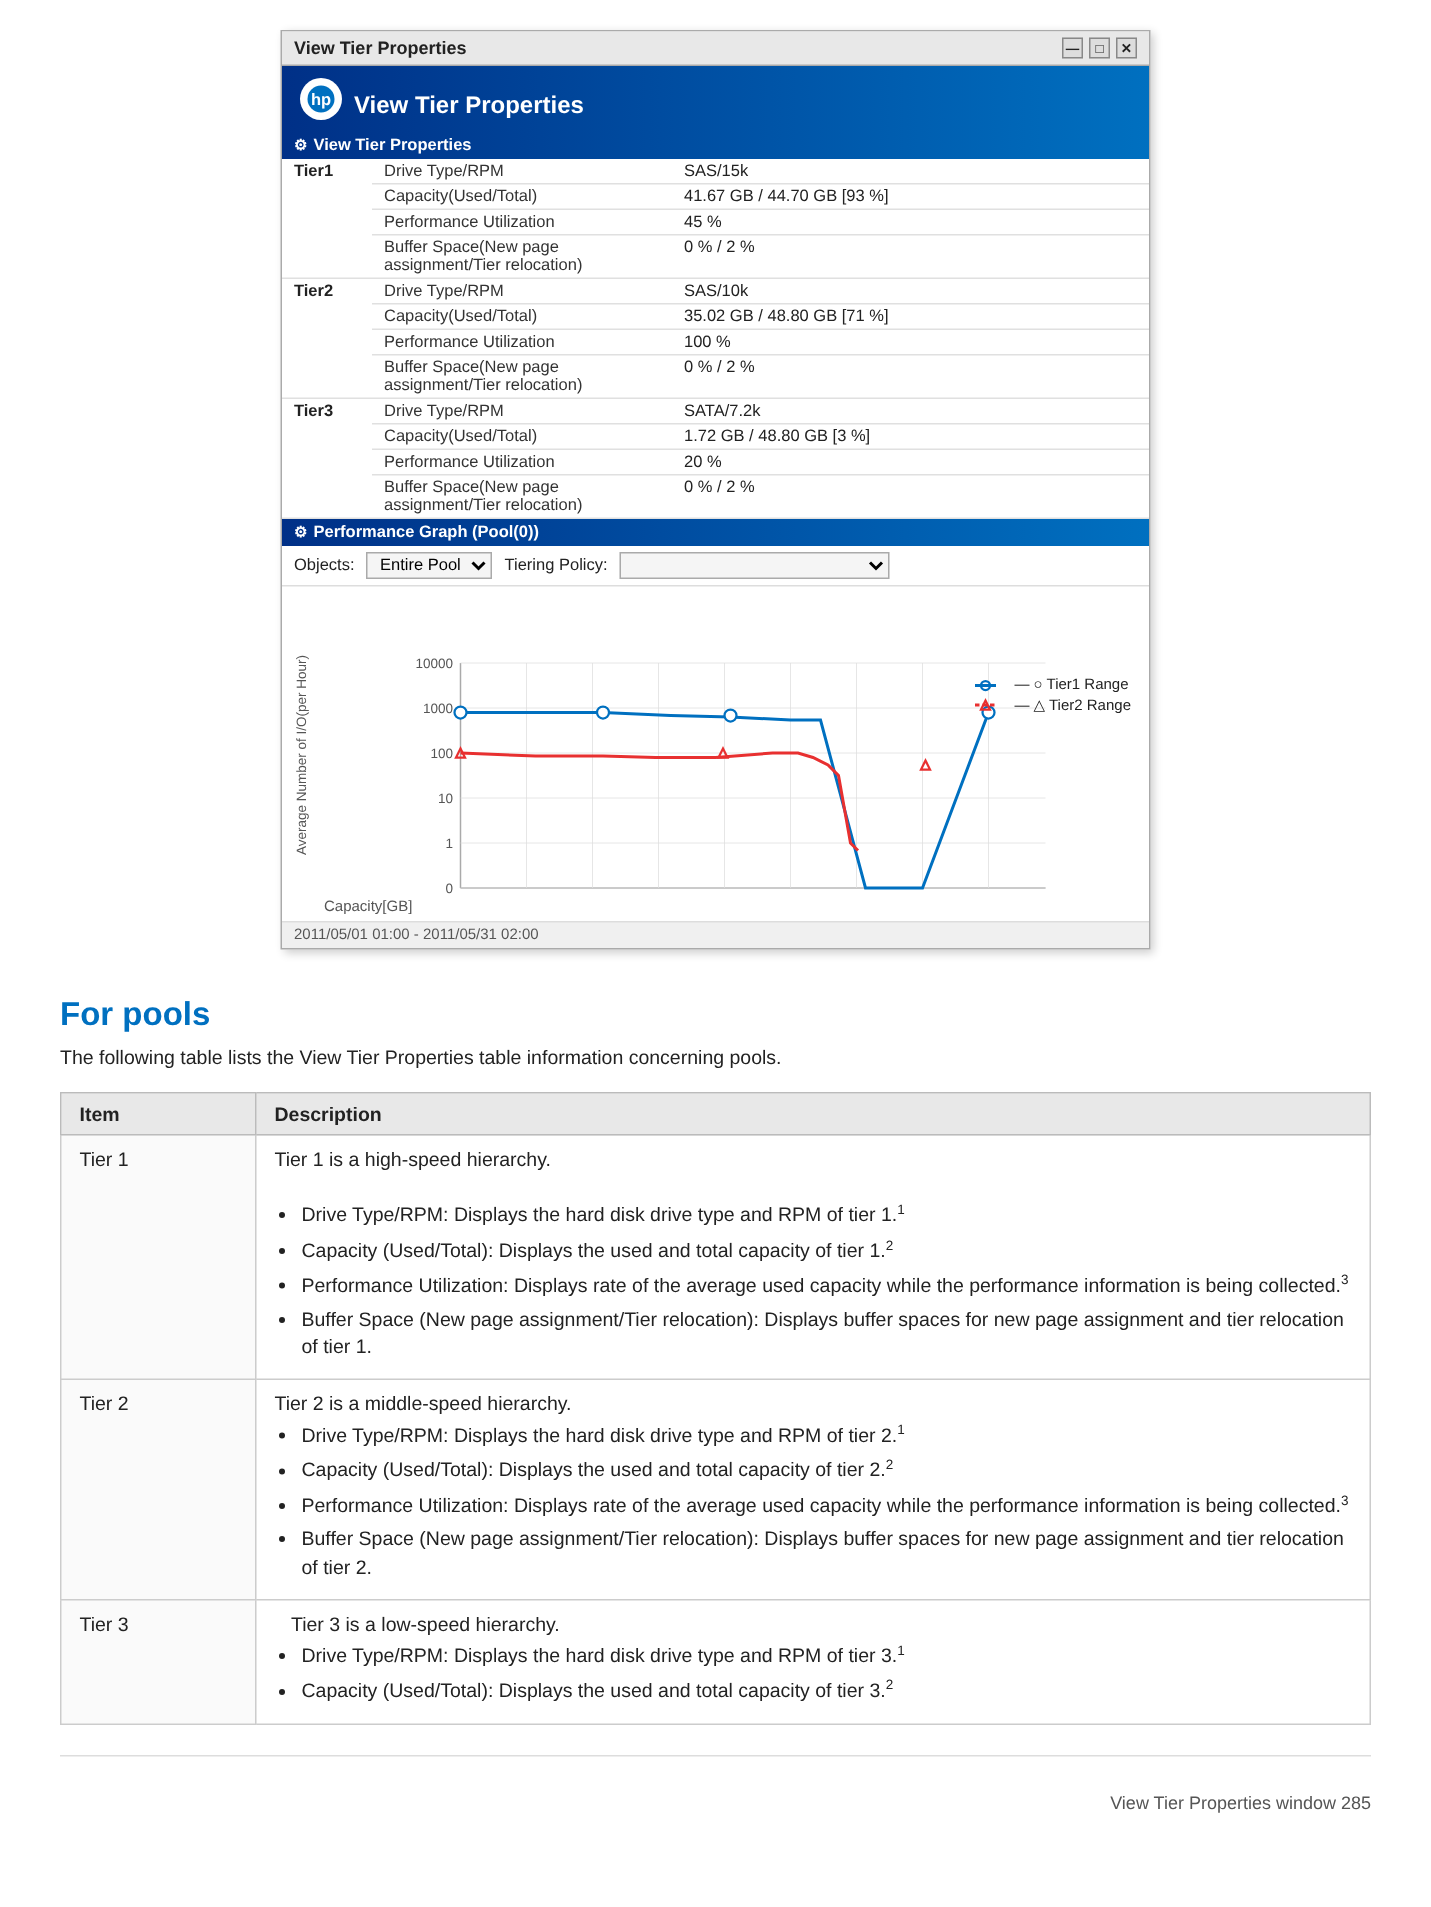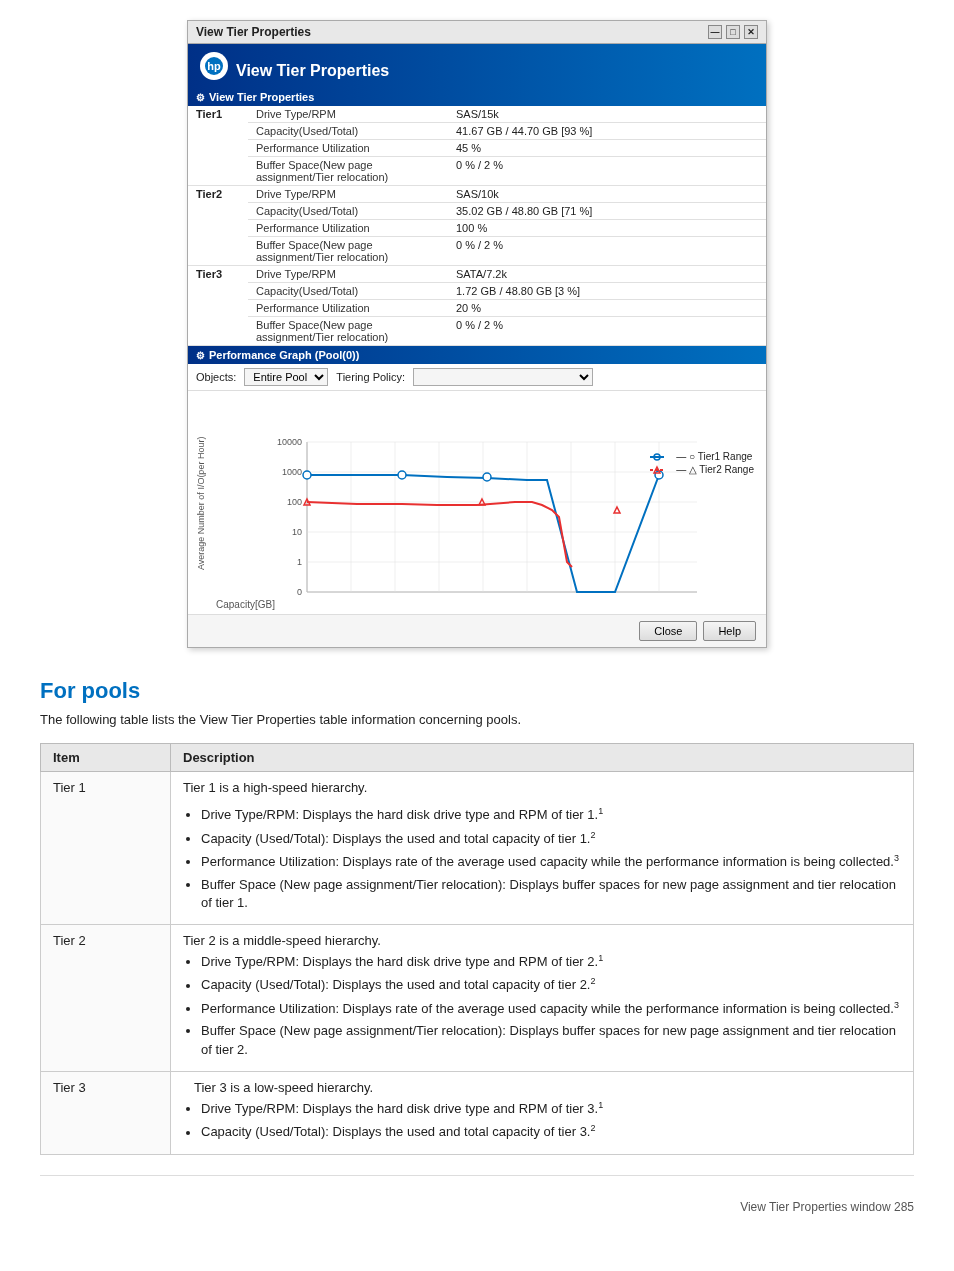--- a/index.html
+++ b/index.html
@@ -413,42 +413,41 @@
           <polygon points="225,102 228,108 222,108" fill="none" stroke="#e83030" stroke-width="1.5"></polygon>
           <polygon points="360,110 363,116 357,116" fill="none" stroke="#e83030" stroke-width="1.5"></polygon>
         </svg>
         <div style="text-align:left; font-size:10px; color:#555; margin-top:2px;">
           <span>Capacity[GB]</span>
         </div>
       </div>
     </div>
   </div>
 
-
-  <div class="dialog-footer">
-    <button class="dialog-btn">Close</button>
-    <button class="dialog-btn">Help</button>
-  </div>
+  <div class="date-range-bar">
+    <span>2011/05/01 01:00 - 2011/05/31 02:00</span>
+  </div>
+
 </div>
 
 <h2 class="page-section-title">For pools</h2>
 <p class="page-intro">The following table lists the View Tier Properties table information concerning pools.</p>
 
 <table class="ref-table">
   <thead>
     <tr>
       <th>Item</th>
       <th>Description</th>
     </tr>
   </thead>
   <tbody id="ref-tbody">
       <tr>
         <td>Tier 1</td>
         <td>
-          <p style="margin-bottom: 10px;">Tier 1 is a high-speed hierarchy.</p>
+          <p style="margin-bottom: 20px;">Tier 1 is a high-speed hierarchy.</p>
           <ul>
             <li>Drive Type/RPM: Displays the hard disk drive type and RPM of tier 1.<sup>1</sup></li>
             <li>Capacity (Used/Total): Displays the used and total capacity of tier 1.<sup>2</sup></li>
             <li>Performance Utilization: Displays rate of the average used capacity while the performance information is being collected.<sup>3</sup></li>
             <li>Buffer Space (New page assignment/Tier relocation): Displays buffer spaces for new page assignment and tier relocation of tier 1.</li>
           </ul>
         </td>
       </tr>
       <tr>
         <td>Tier 2</td>

